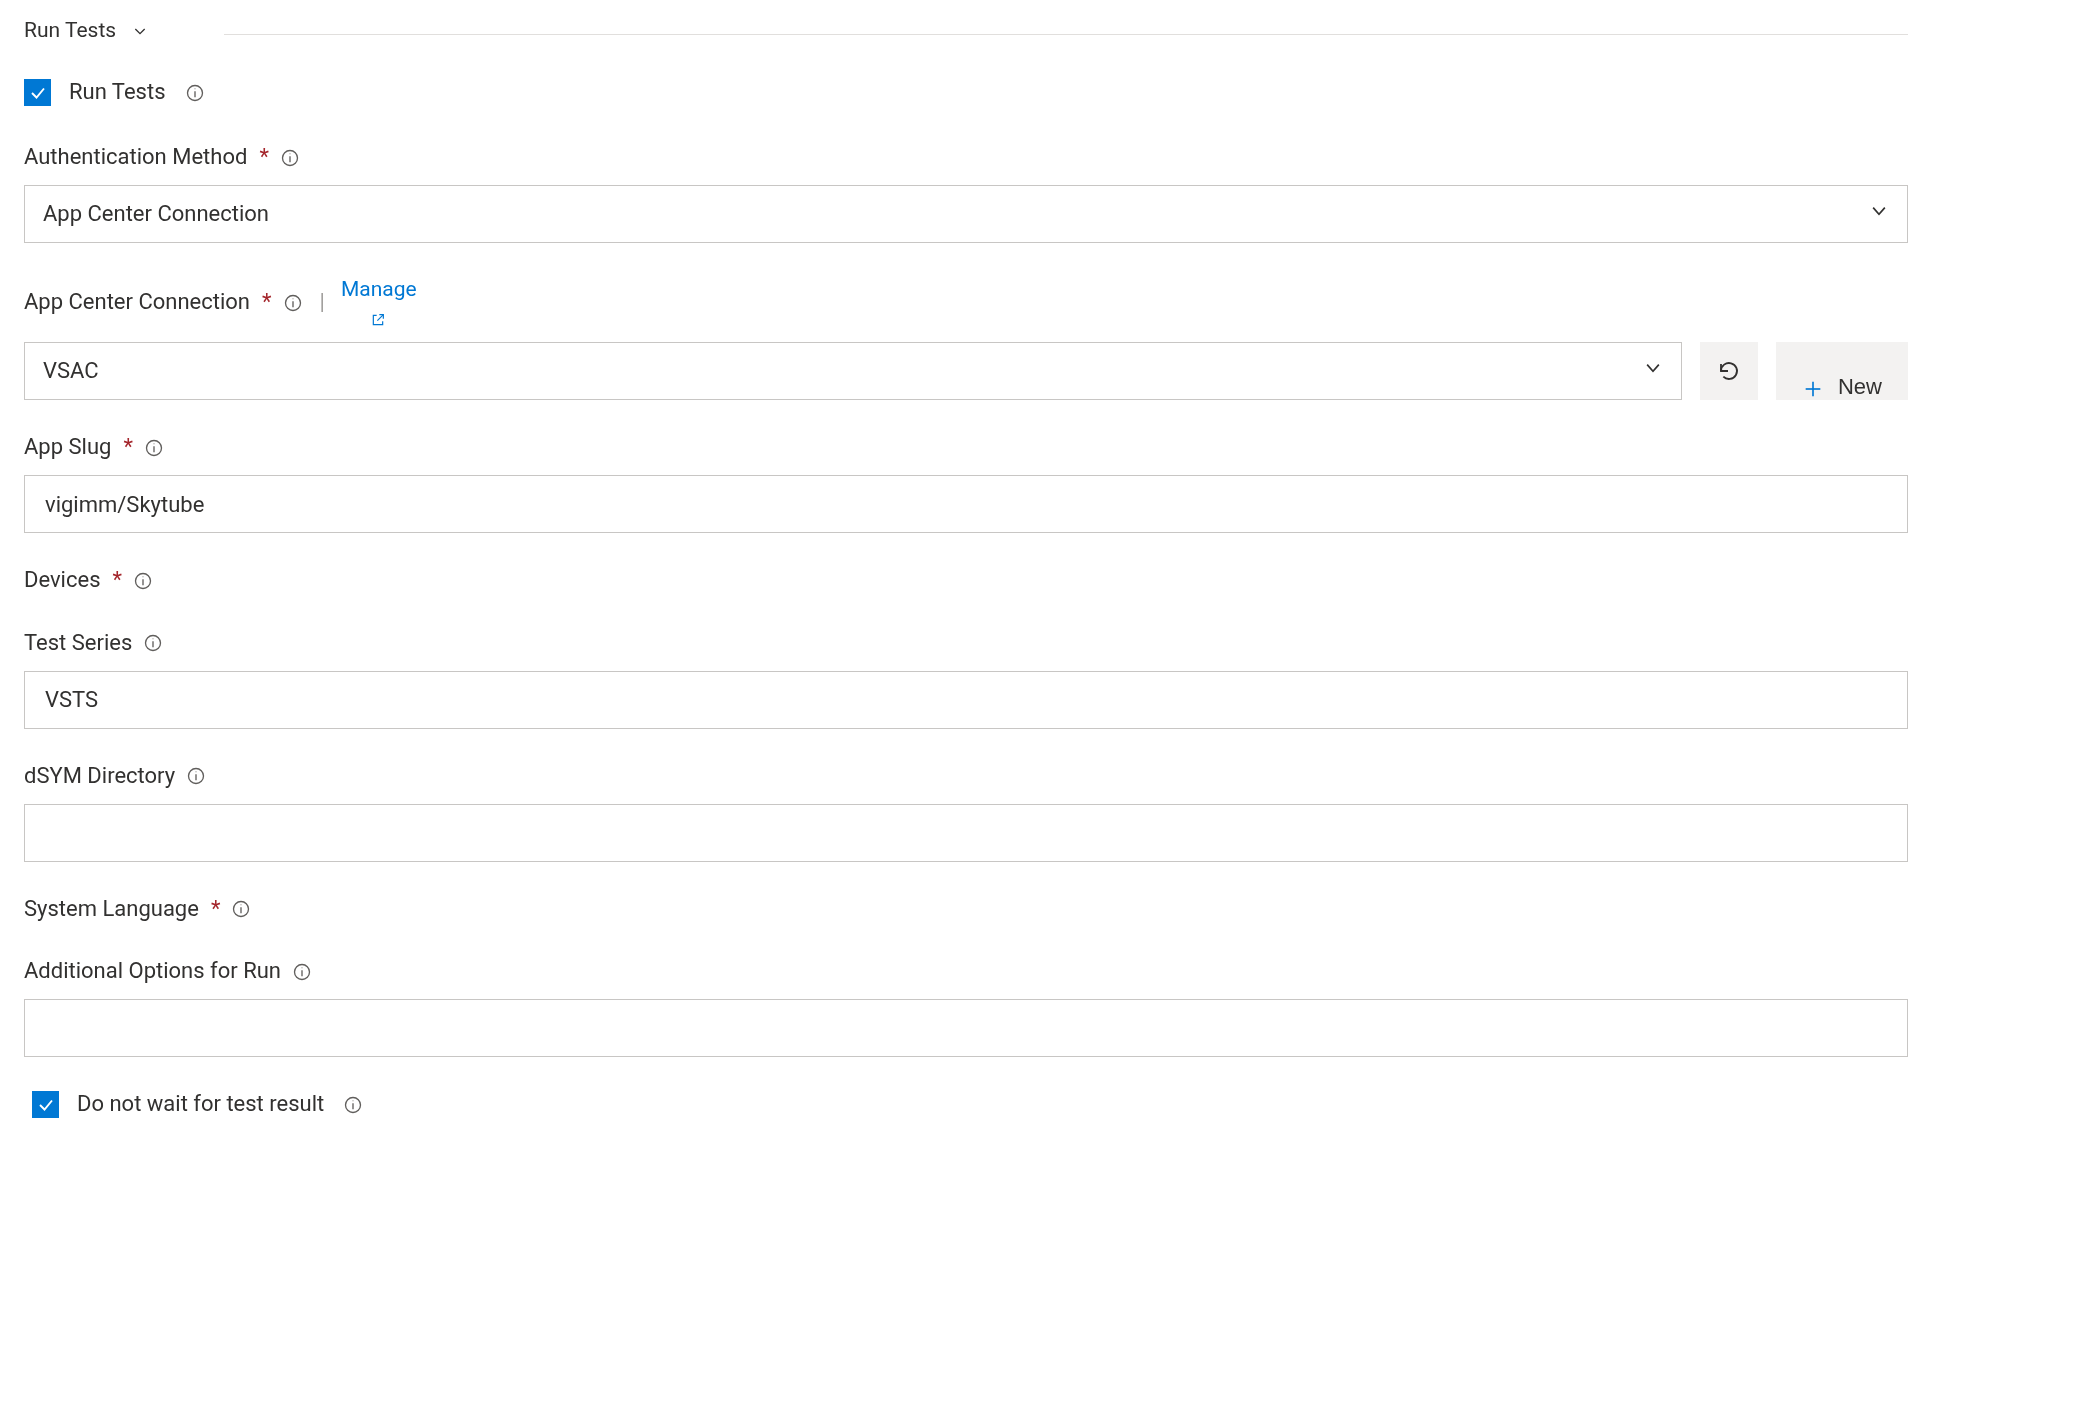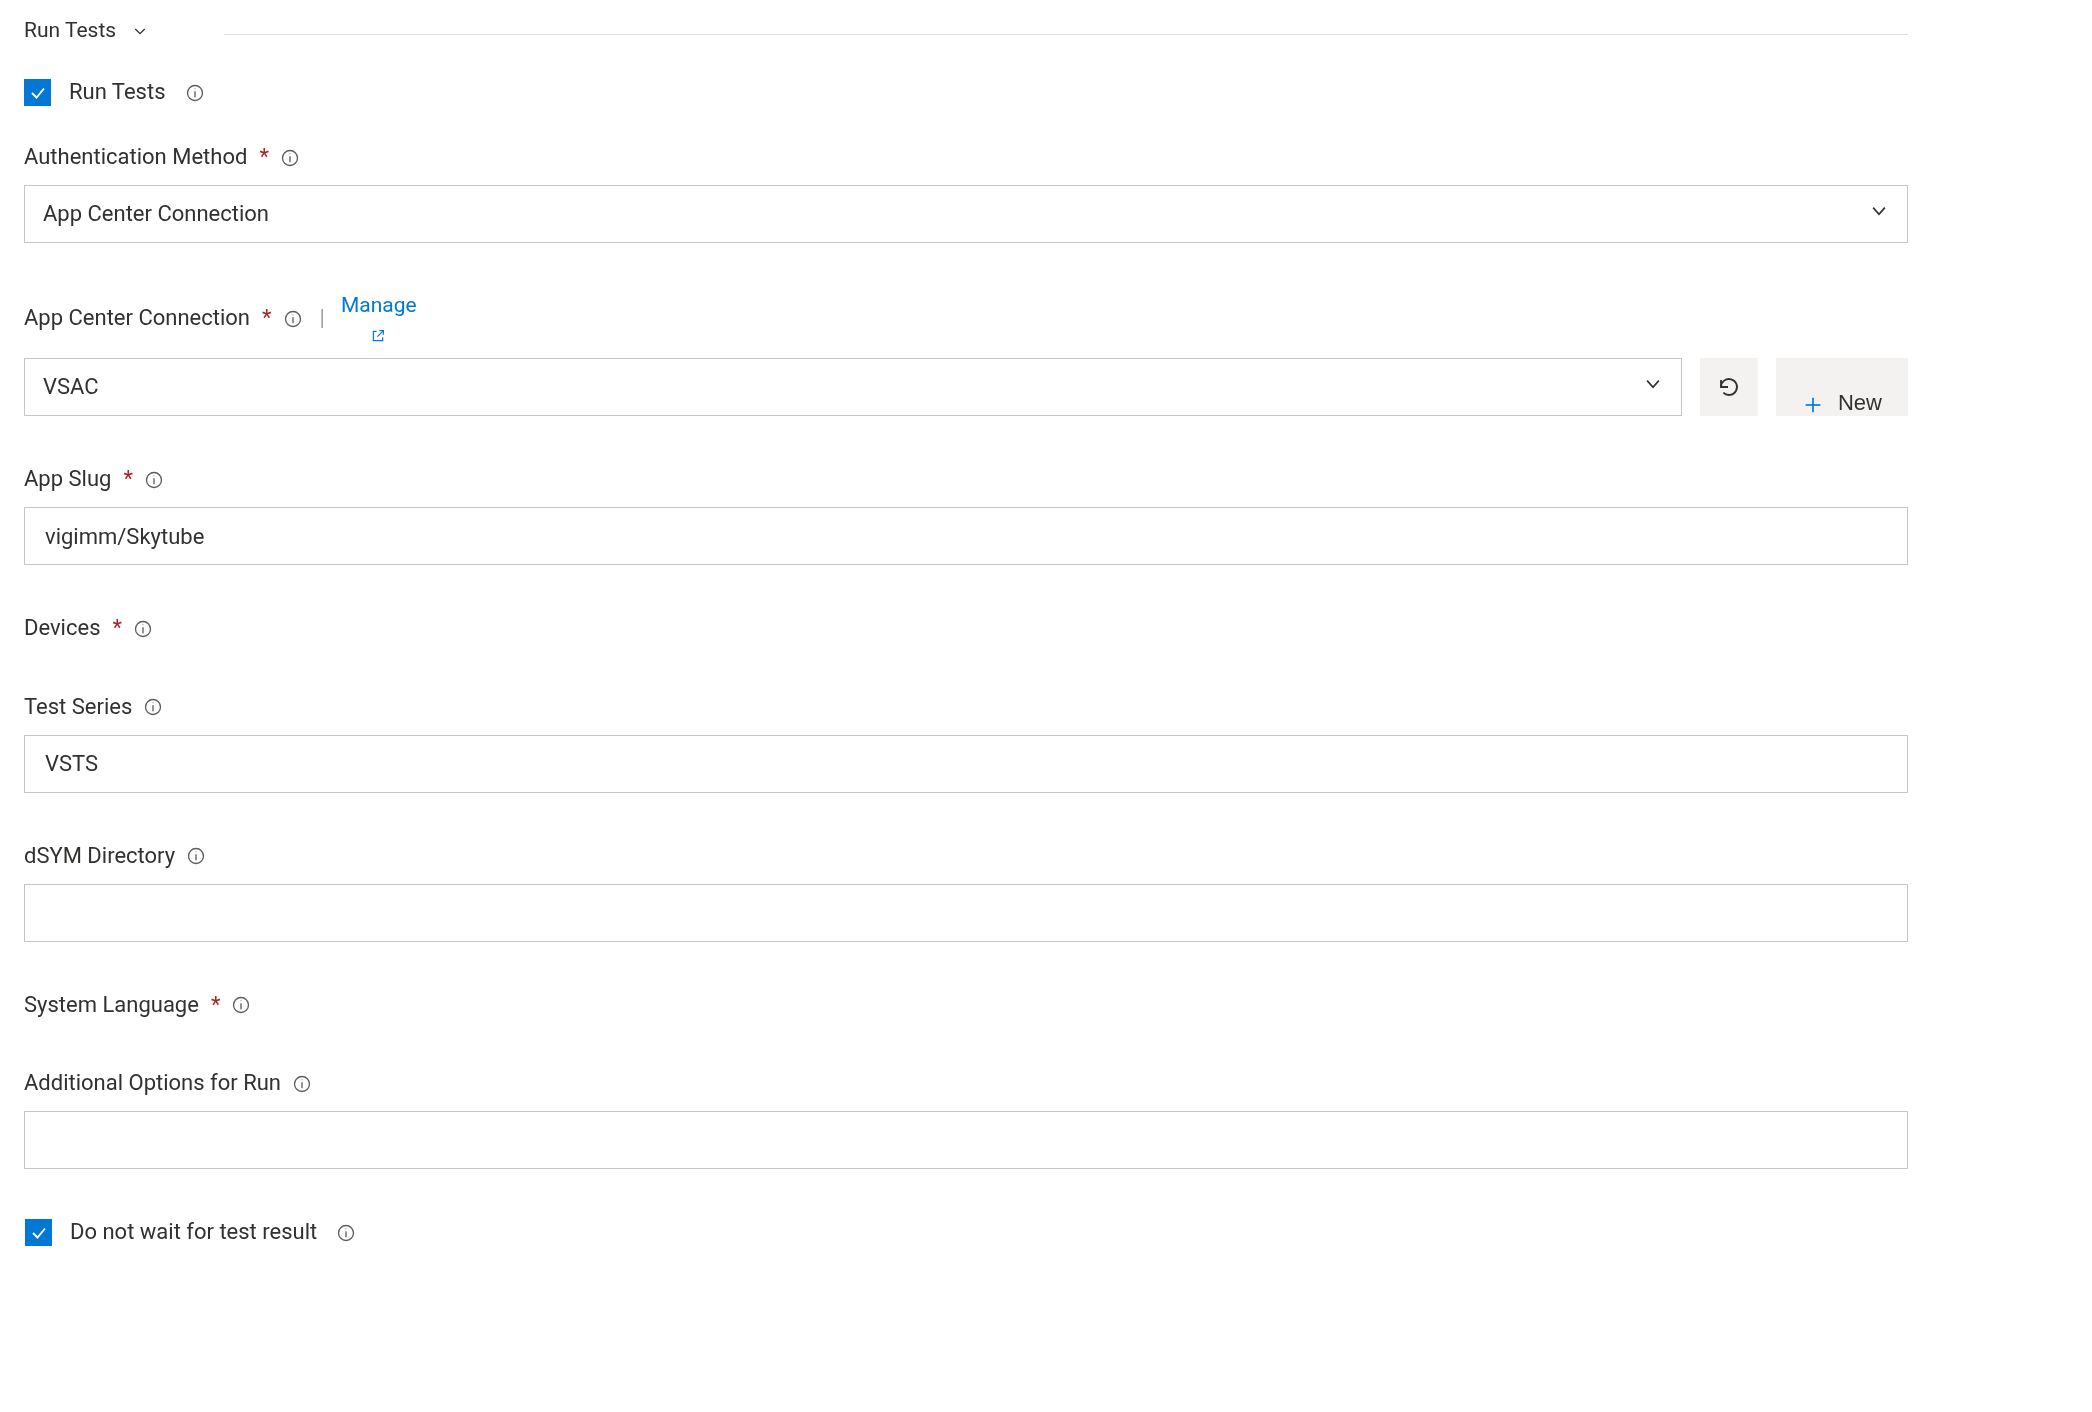--- a/index.html
+++ b/index.html
@@ -48,36 +48,36 @@
   }
   .chev svg{width:16px;height:16px;stroke:var(--text);stroke-width:2;fill:none;}
   .chev.up svg{transform:rotate(180deg);}
   
   .check-row{
     display:flex;
     align-items:center;
     gap:18px;
     margin:8px 0 34px 0;
   }
-  .check-row.tight{margin:8px 0 10px 1px;}
+  .check-row.tight{margin:8px 0 10px 8px;}
   .checkbox{
     width:27px;height:27px;border:1px solid var(--blue);
     background:var(--blue);display:inline-flex;align-items:center;justify-content:center;
     box-sizing:border-box;
   }
   .checkbox svg{width:18px;height:18px;stroke:#fff;stroke-width:2.5;fill:none;}
   .check-label{font-size:22px;color:var(--text);}
   
   .info-icon{
     display:inline-flex;width:22px;height:22px;align-items:center;justify-content:center;
   }
   .info-icon svg{width:20px;height:20px;stroke:var(--text-muted);stroke-width:1.6;fill:none;}
   
   .field{
-    margin:0 0 48px 0;
+    margin:0 0 32px 0;
     max-width:1988px;
   }
   .field .label-row{
     display:flex;
     align-items:center;
     gap:10px;
     margin-bottom:12px;
     font-size:22px;
     color:var(--text);
   }

